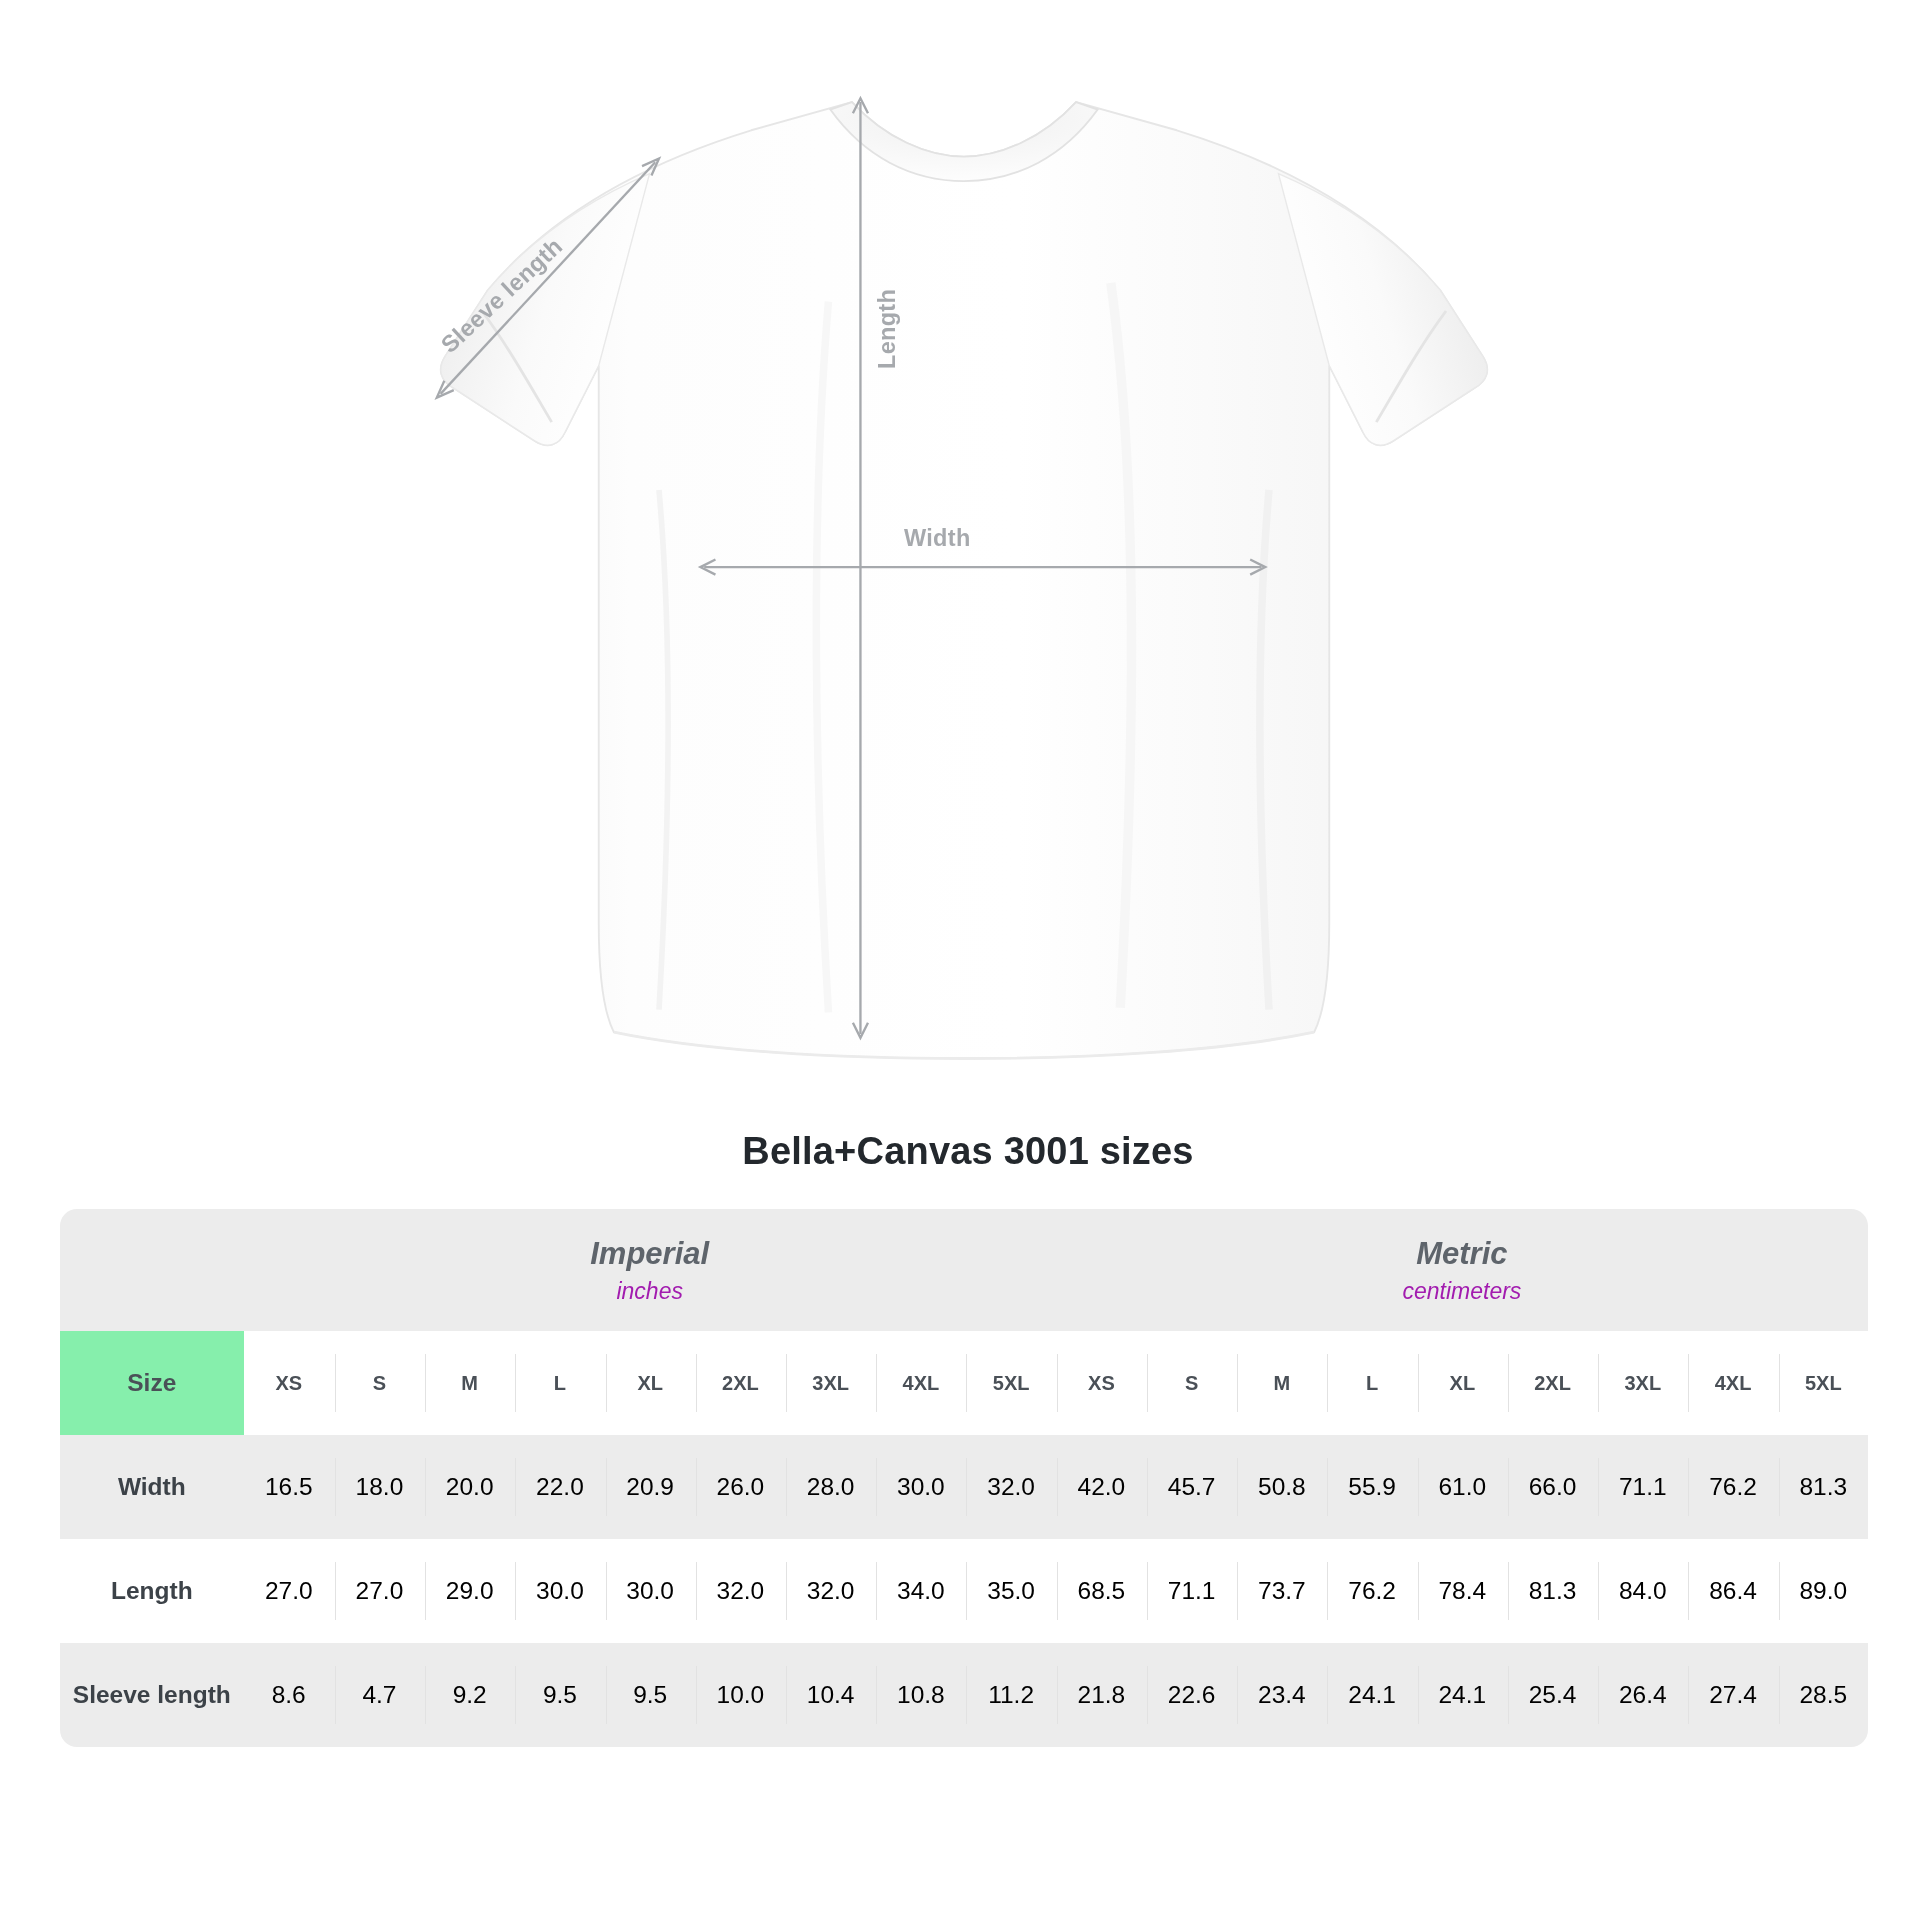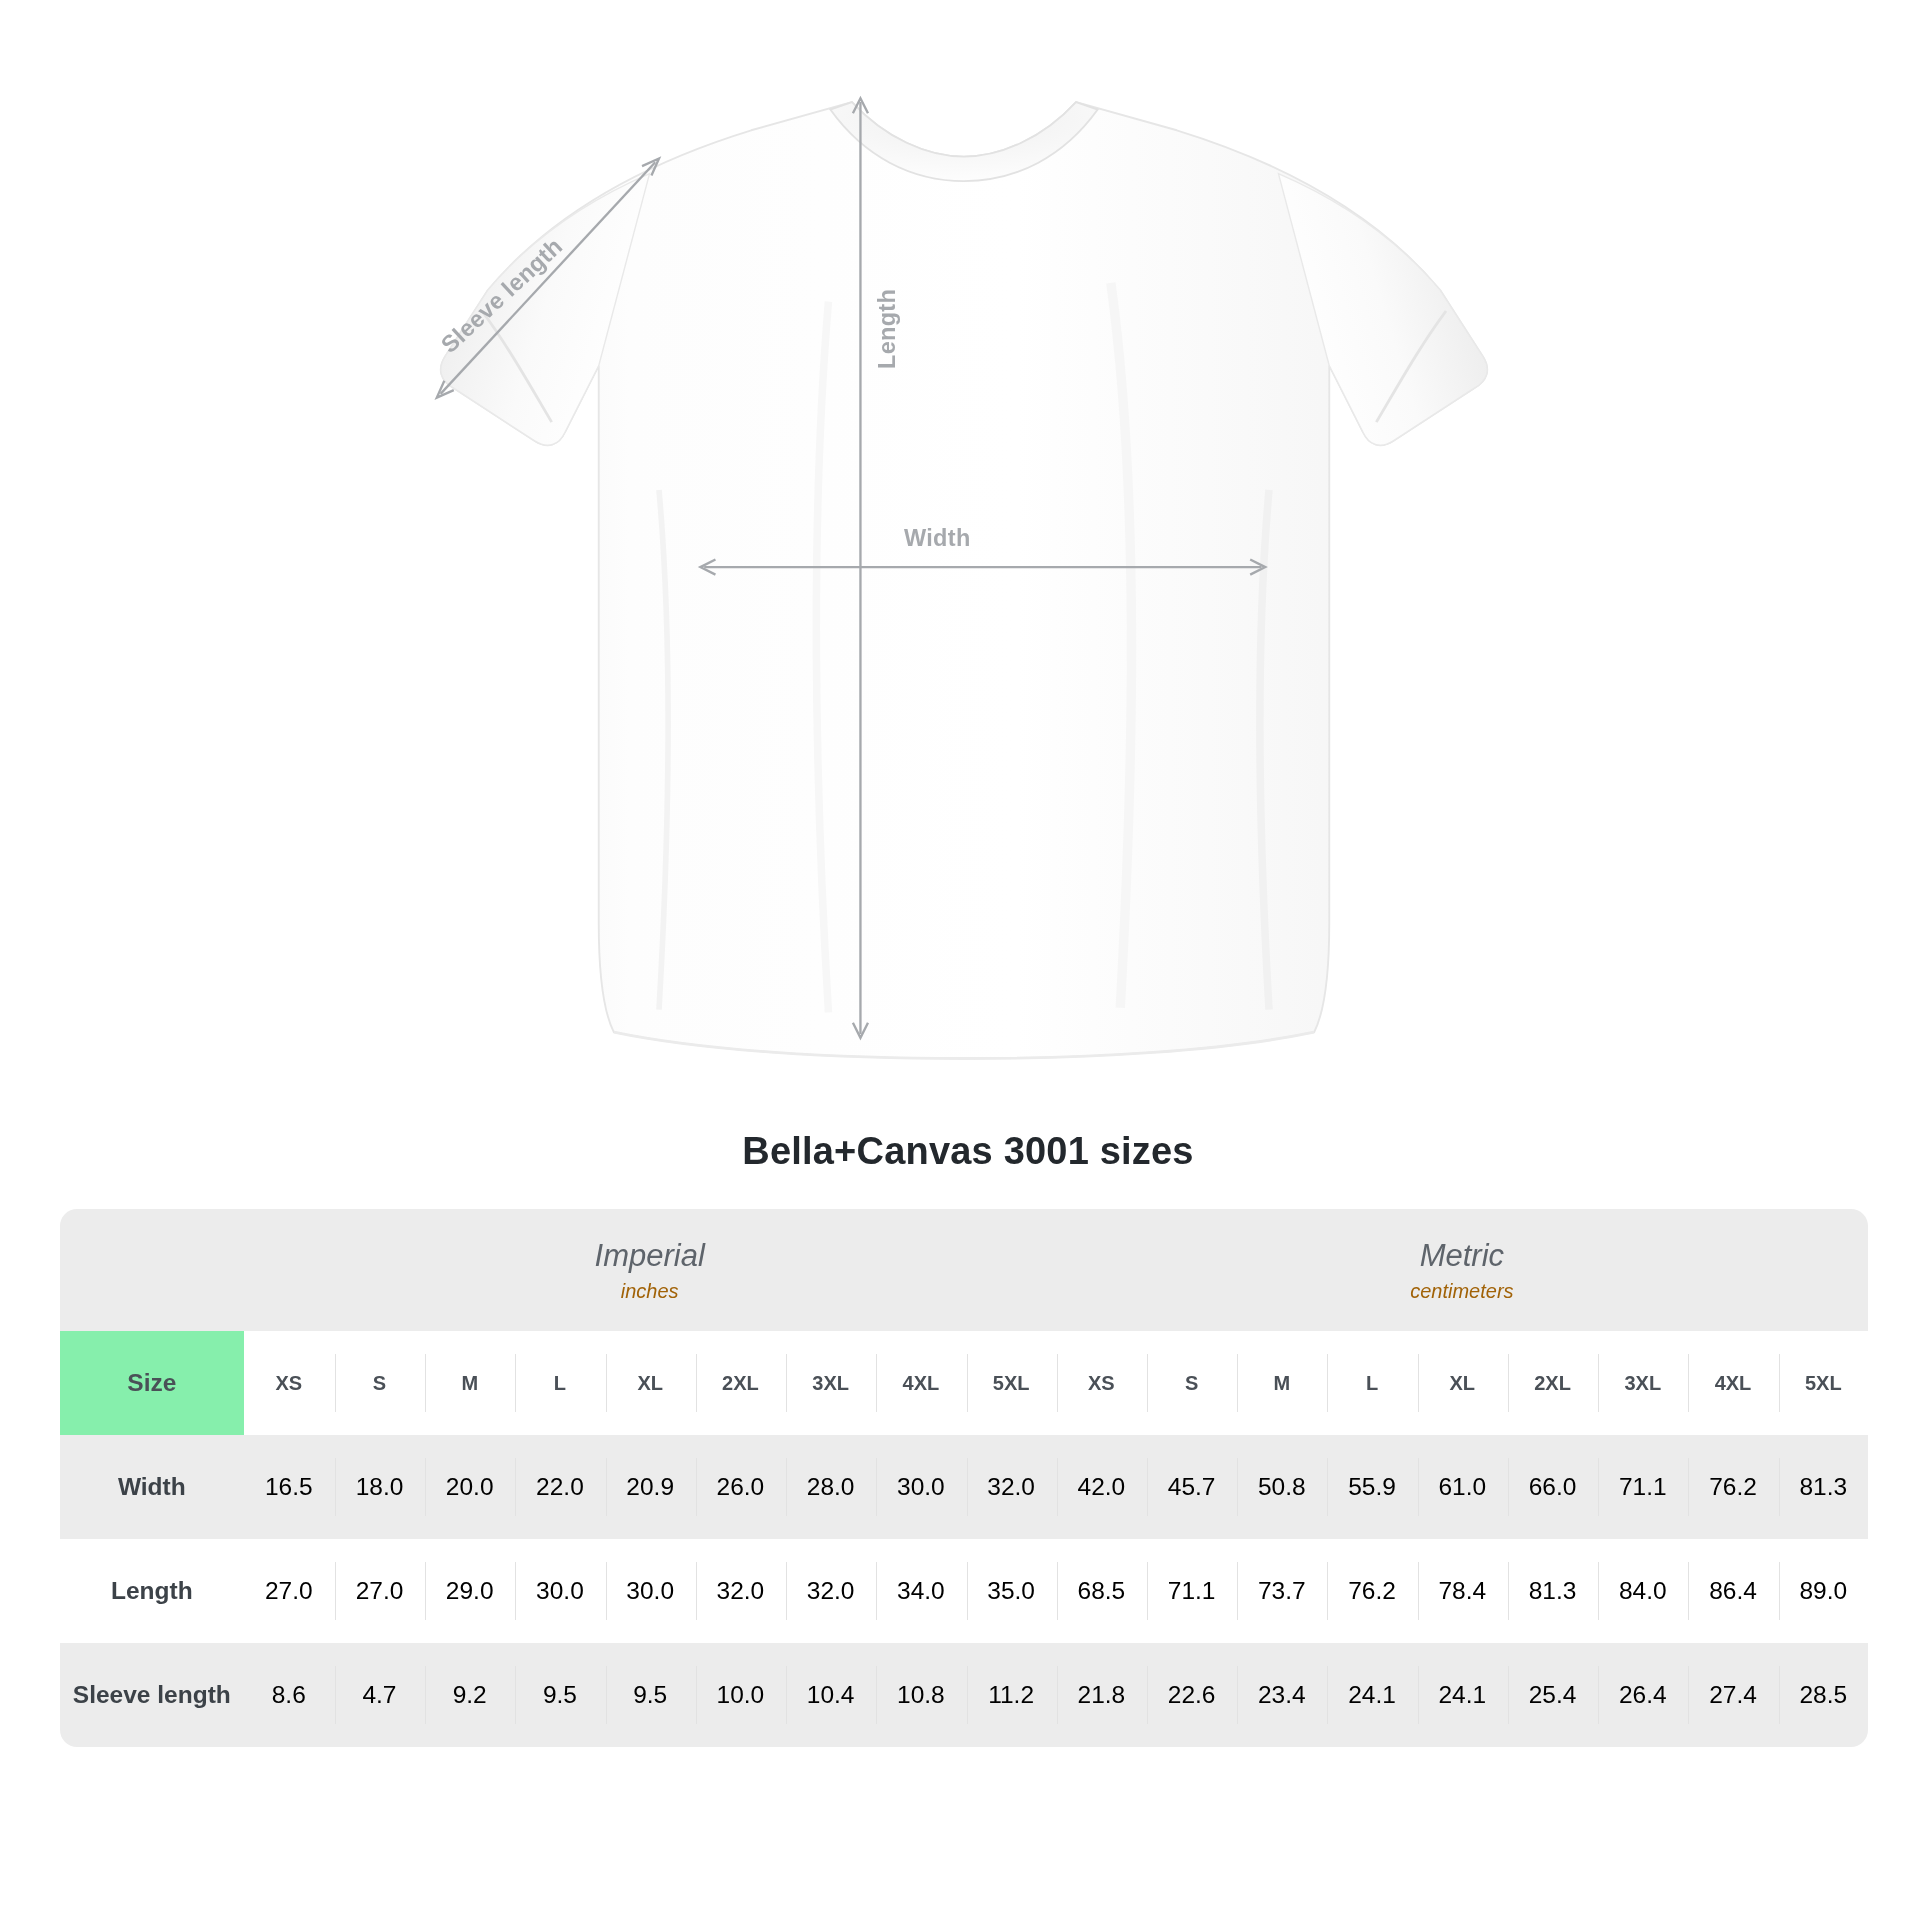--- a/index.html
+++ b/index.html
@@ -102,28 +102,28 @@
     background: #ececec;
     height: 122px;
     padding: 0;
   }
   .unit-corner {
     background: #ececec;
   }
   .unit-name {
     font-size: 31px;
     font-style: italic;
-    font-weight: normal;
+    font-weight: bold;
     color: #5e646b;
     line-height: 1.15;
   }
   .unit-sub {
-    font-size: 20px;
+    font-size: 23px;
     font-style: italic;
-    color: #a16207;
+    color: #a21caf;
     margin-top: 5.6px;
   }
 
   
   .head-row td {
     height: 102px;
     background: #ffffff;
     font-size: 20px;
     font-weight: bold;
     color: #4a5057;

